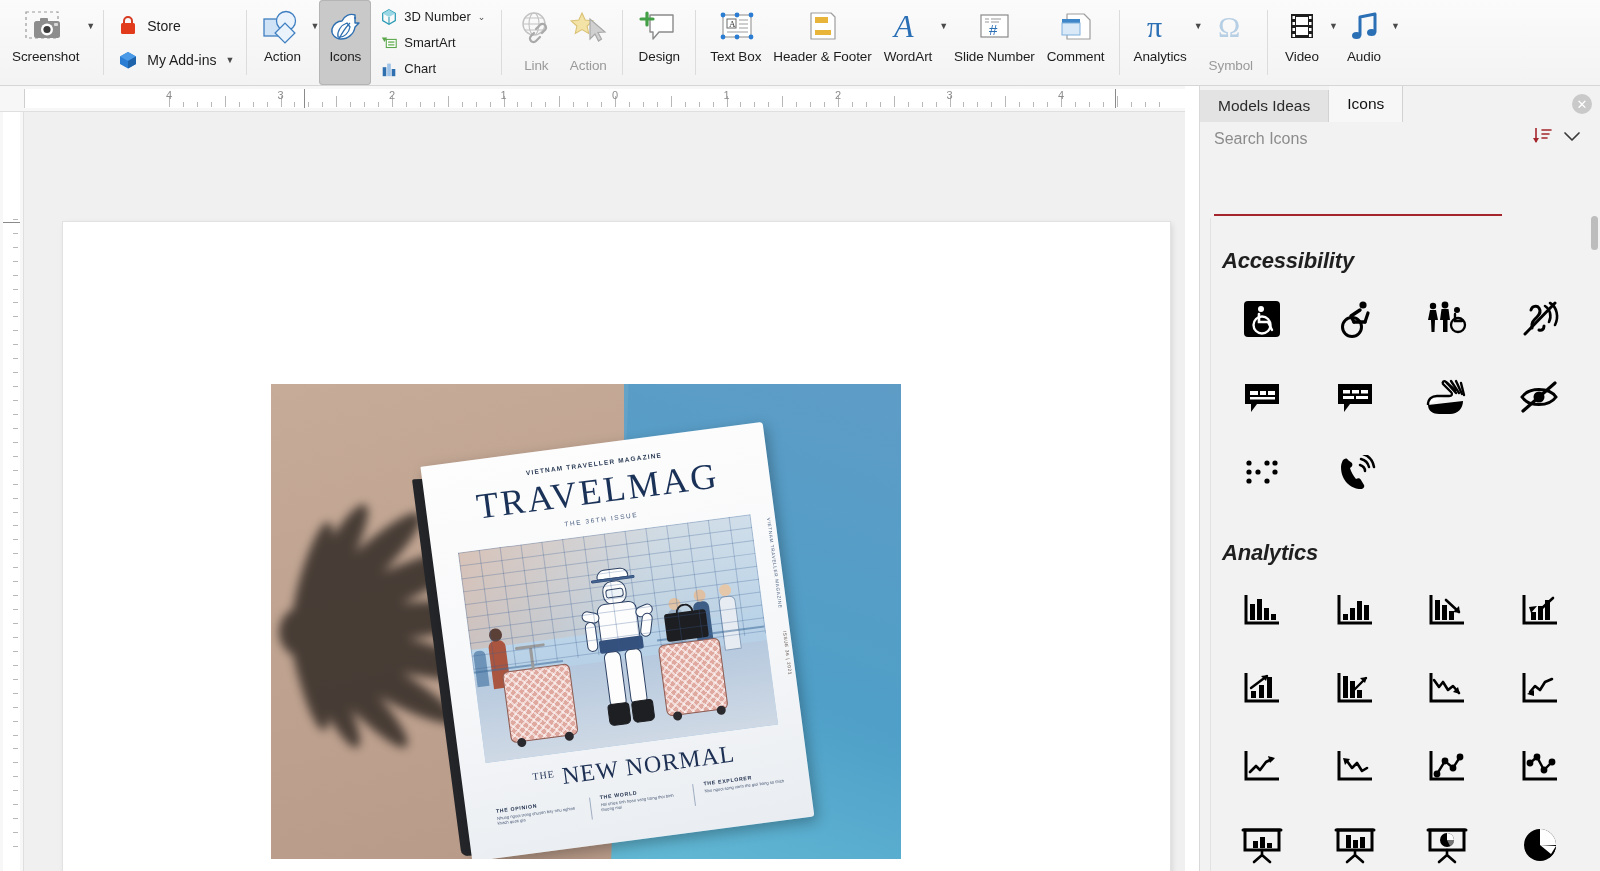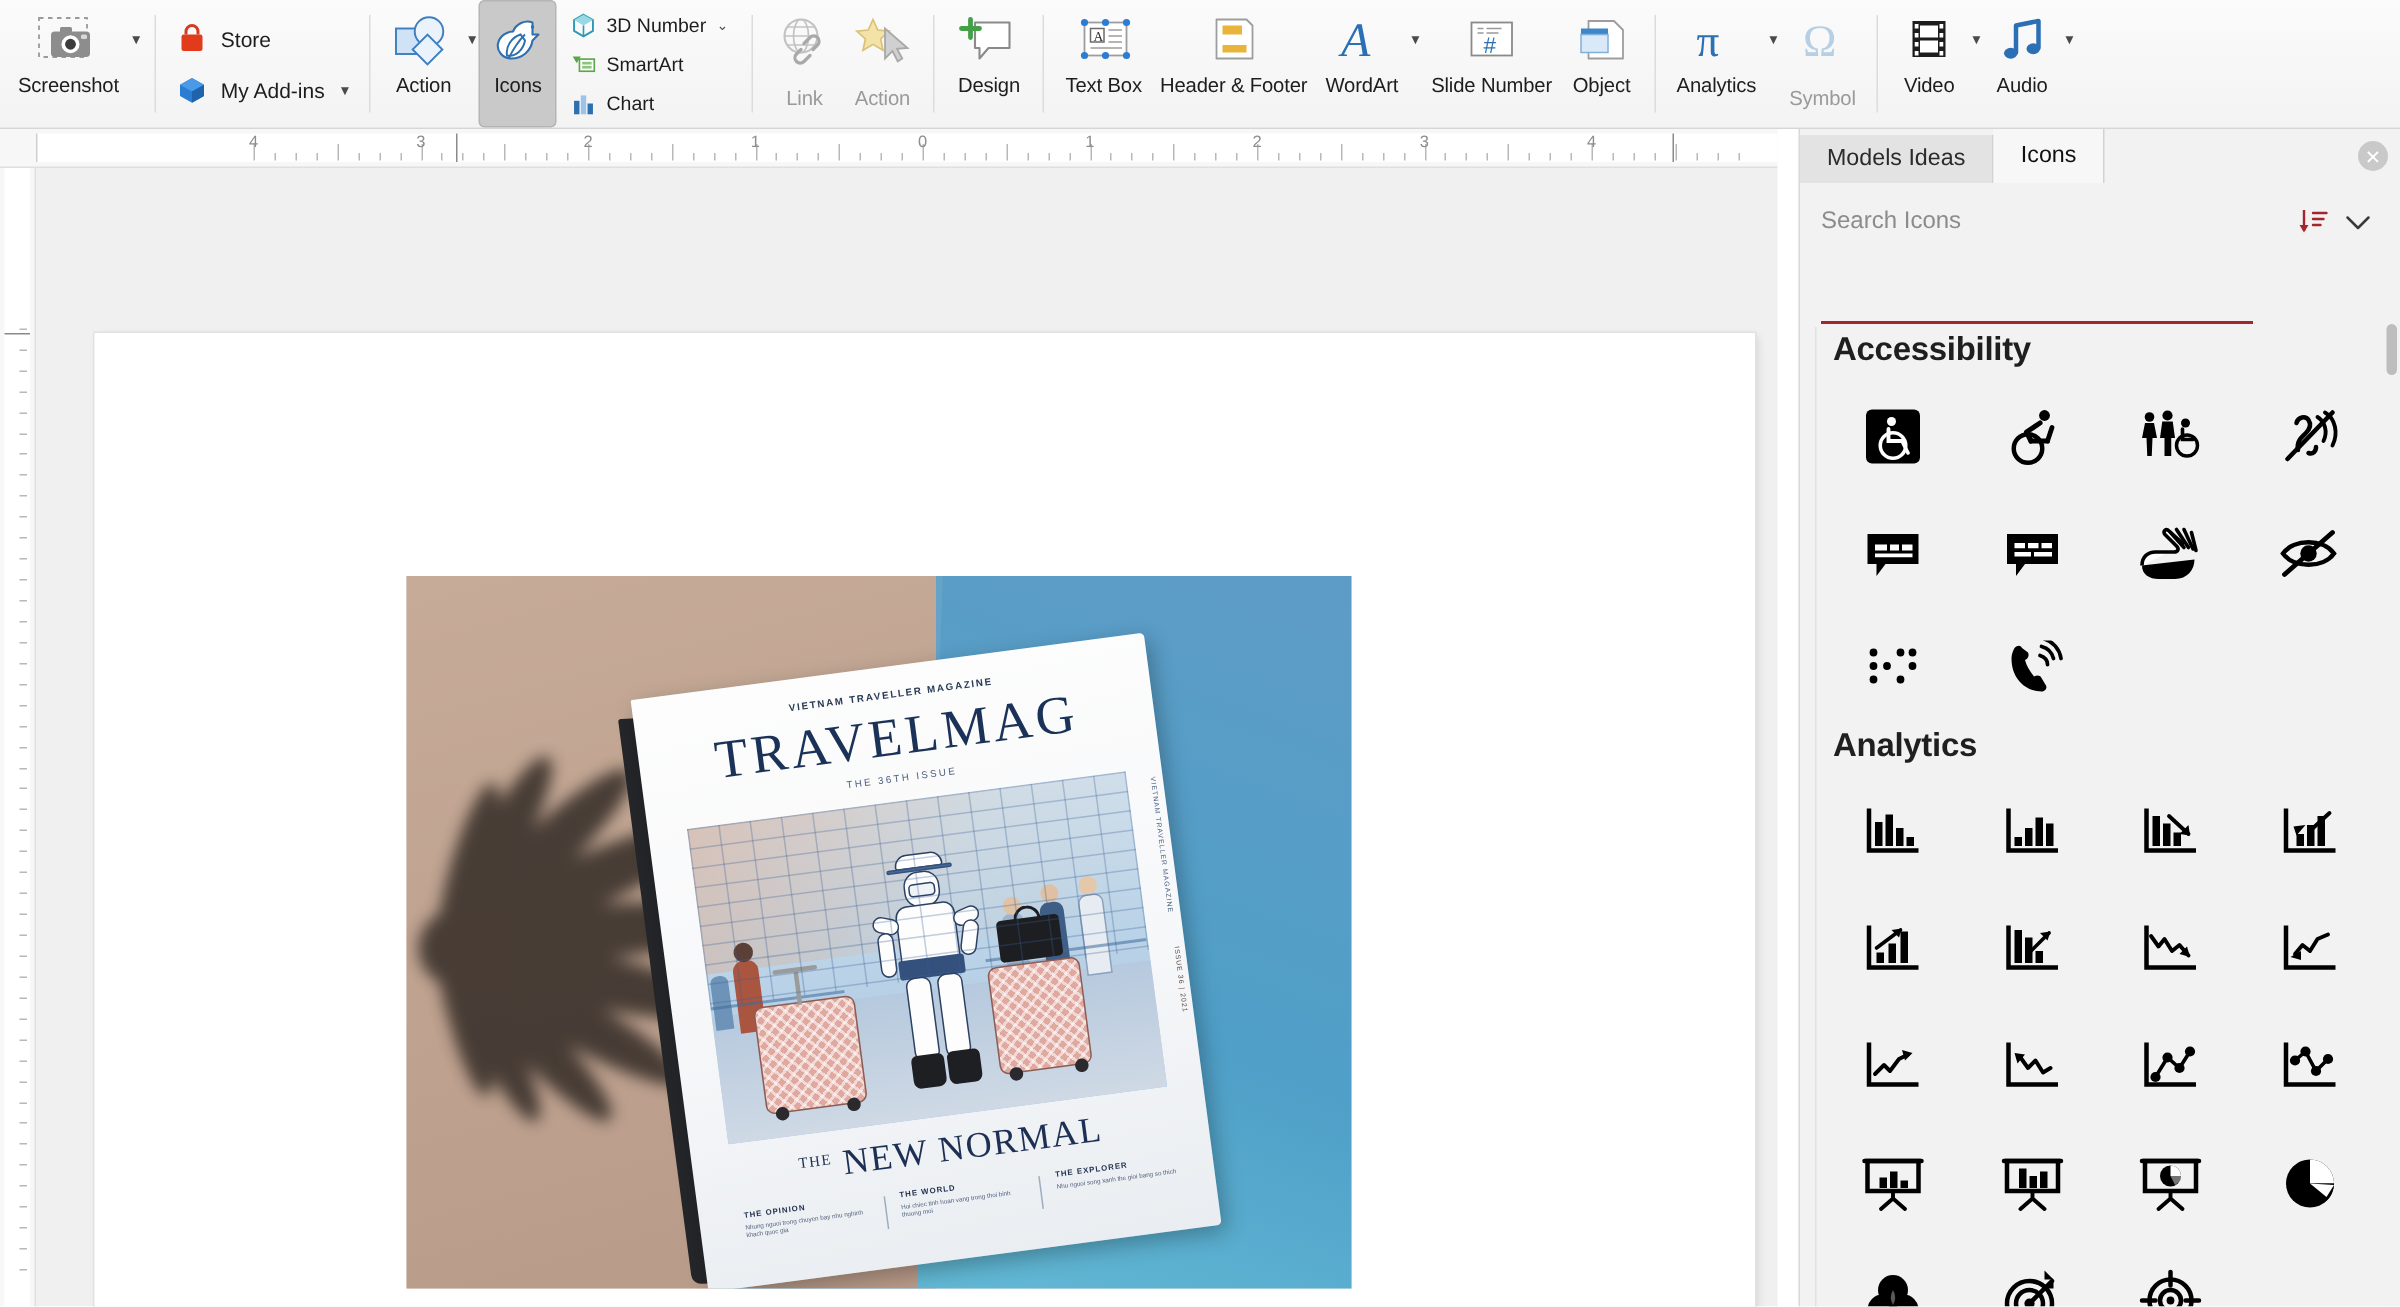--- a/index.html
+++ b/index.html
@@ -237,42 +237,42 @@
     border-radius: 50%; background: #c9c9c9; color: #ffffff;
     display: flex; align-items: center; justify-content: center;
     font-size: 13px; line-height: 1; cursor: default;
   }
   .pane-body {
     position: absolute; left: 0; top: 36px; right: 0; bottom: 0;
     background: #f2f2f2;
   }
   .search-row {
     position: relative; height: 52px; margin: 0 14px 0 14px;
-    display: flex; align-items: center; gap: 2px;
+    display: flex; gap: 2px;
   }
   .search-input {
     flex: 1; border: 0; outline: 0; background: transparent;
     font-size: 16px; color: #7a7a7a; font-family: "Liberation Sans", sans-serif;
     height: 34px;
   }
   .search-input::placeholder { color: #8c8c8c; }
   .sort-btn, .chev-btn {
     width: 28px; height: 28px; display: flex; align-items: center; justify-content: center;
     cursor: default;
   }
   .search-underline {
     position: absolute; left: 14px; right: 98px; top: 92px; height: 2px; background: #a4262c;
   }
   .icons-scroll {
     position: absolute; left: 10px; right: 8px; top: 96px; bottom: 0;
     overflow: hidden;
   }
   .cat-title {
     font-size: 22px; font-weight: bold; color: #1f1f1f;
-    margin: 2px 0 10px 12px; letter-spacing: -0.2px;
+    margin: 30px 0 10px 12px; letter-spacing: -0.2px; font-style: italic;
   }
   .icon-grid {
     display: grid; grid-template-columns: repeat(4, 1fr);
     row-gap: 8px; padding: 0 6px;
   }
   .icon-cell {
     height: 70px; display: flex; align-items: center; justify-content: center;
     cursor: default; border-radius: 3px;
   }
   .icon-cell svg { display: block; }
@@ -496,21 +496,21 @@
       </div>
 
       <div class="rbtn">
         <div class="ico">
           <svg width="42" height="36" viewBox="0 0 42 36">
             <path d="M12 5 H29 L35 11 V30 H12 Z" fill="#ffffff" stroke="#9d9d9d" stroke-width="1.2" stroke-linejoin="round"></path>
             <rect x="7" y="10" width="18" height="4" fill="#3f86c8"></rect>
             <rect x="7" y="14" width="18" height="12" fill="#d9e9f7" stroke="#7fb0db" stroke-width="1"></rect>
           </svg>
         </div>
-        <div class="lbl">Object</div>
+        <div class="lbl">Comment</div>
       </div>
     </div>
     <div class="rsep"></div>
 
     <div class="rgroup">
       <div class="rbtn-wrap">
         <div class="rbtn">
           <div class="ico">
             <svg width="40" height="36" viewBox="0 0 40 36">
               <text x="7" y="28" font-size="30" font-family="Liberation Serif, serif" fill="#2b6fb5">π</text>

